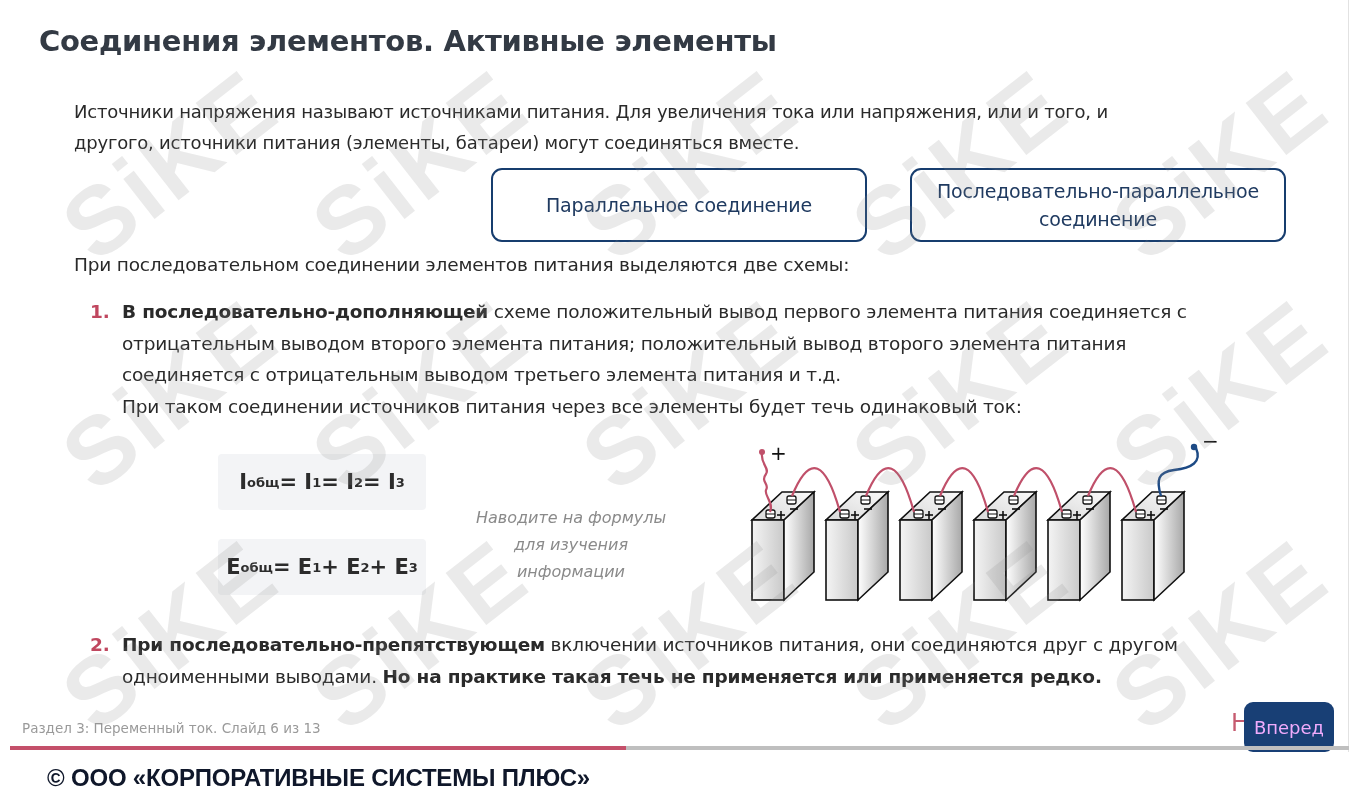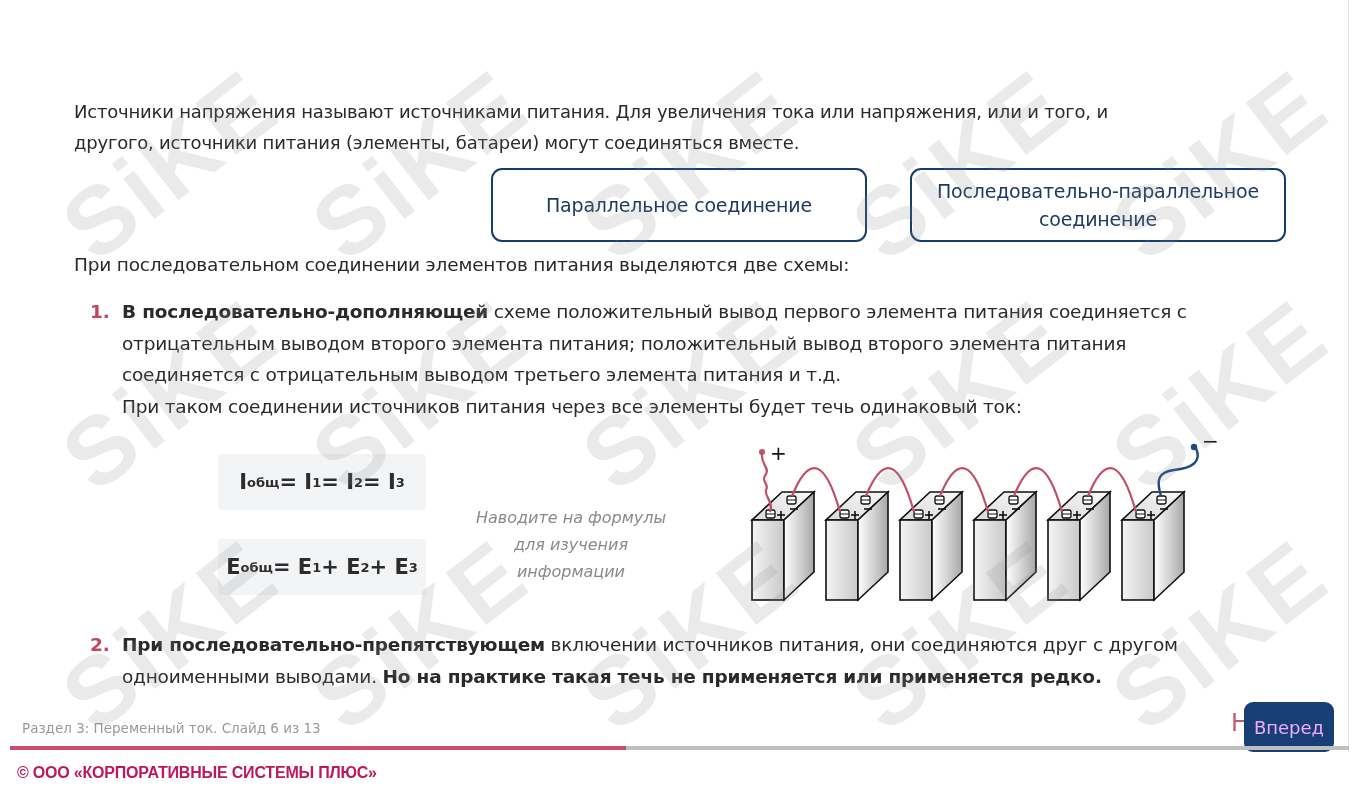--- a/index.html
+++ b/index.html
@@ -36,28 +36,29 @@
 
   .diagram { position: absolute; left: 720px; top: 432px; width: 500px; height: 180px; }
 
   .footer-text { position: absolute; left: 12px; top: 720px; font-size: 13.5px; color: #9a9a9a; }
   .btn-back { position: absolute; left: 1221px; top: 709px; font-size: 24px; color: #c65b70; cursor: pointer; }
   .btn-next { position: absolute; left: 1234px; top: 702px; width: 90px; height: 50px; background: #183f75; color: #f0abfc; border-radius: 9px; font-size: 18px; display: flex; align-items: center; justify-content: center; cursor: pointer; }
 
   .progress { position: absolute; left: 0px; top: 746px; width: 1339px; height: 4px; background: #bfbfbf; }
   .progress-fill { height: 100%; background: #c4506a; }
 
-  .copyright { position: absolute; left: 17px; top: 764px; font-family: "Liberation Sans", sans-serif; font-weight: bold; font-size: 16px; color: #be185d; letter-spacing: -0.2px; }
+  .copyright { position: absolute; left: 47px; top: 764px; font-family: "Liberation Sans", sans-serif; font-weight: bold; font-size: 24px; color: #0f172a; letter-spacing: -0.2px; }
 
   .watermark { position: absolute; pointer-events: none; font-family: "Liberation Sans", sans-serif; font-weight: bold; font-size: 96px; color: rgba(140,140,140,0.18); transform: rotate(-38deg); letter-spacing: 4px; }
 </style>
 </head>
 <body>
 
 <div class="slide">
+  <h1 class="title">Соединения элементов. Активные элементы</h1>
 
   <p class="intro">Источники напряжения называют источниками питания. Для увеличения тока или напряжения, или и того, и другого, источники питания (элементы, батареи) могут соединяться вместе.</p>
 
   <div class="tab tab-outline tab-2">
     <span>Параллельное соединение</span>
   </div>
   <div class="tab tab-outline tab-3">
     <span>Последовательно-параллельное соединение</span>
   </div>
 

